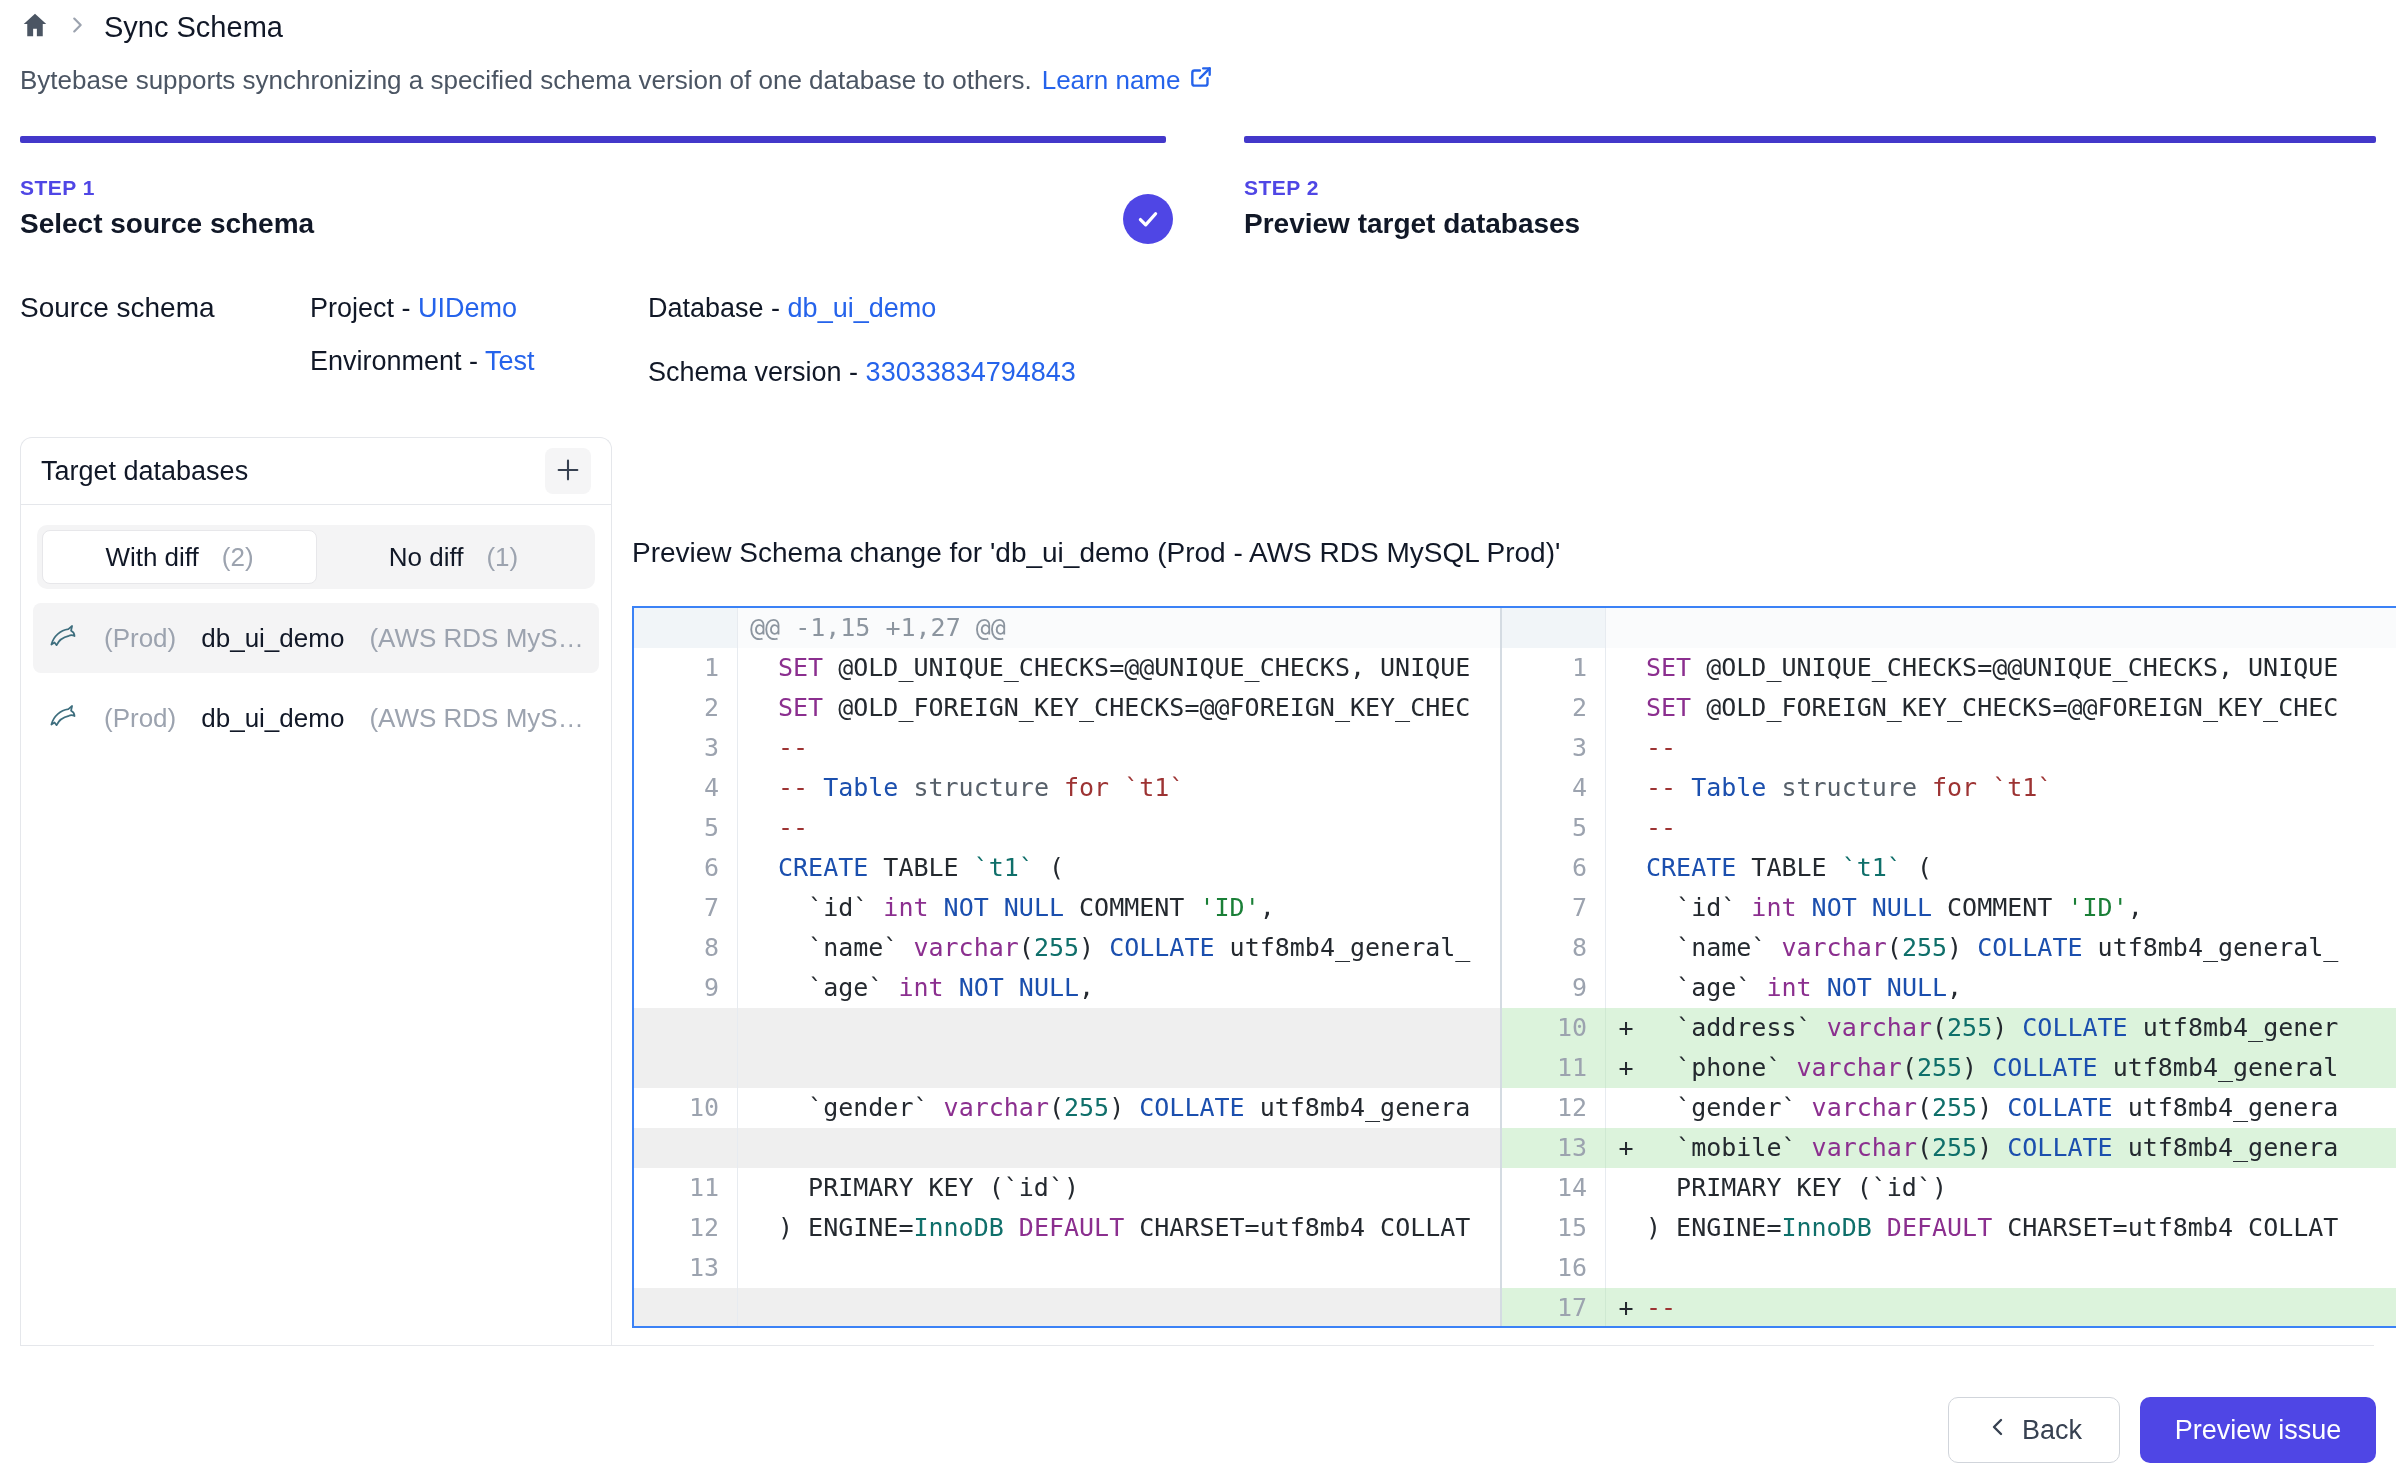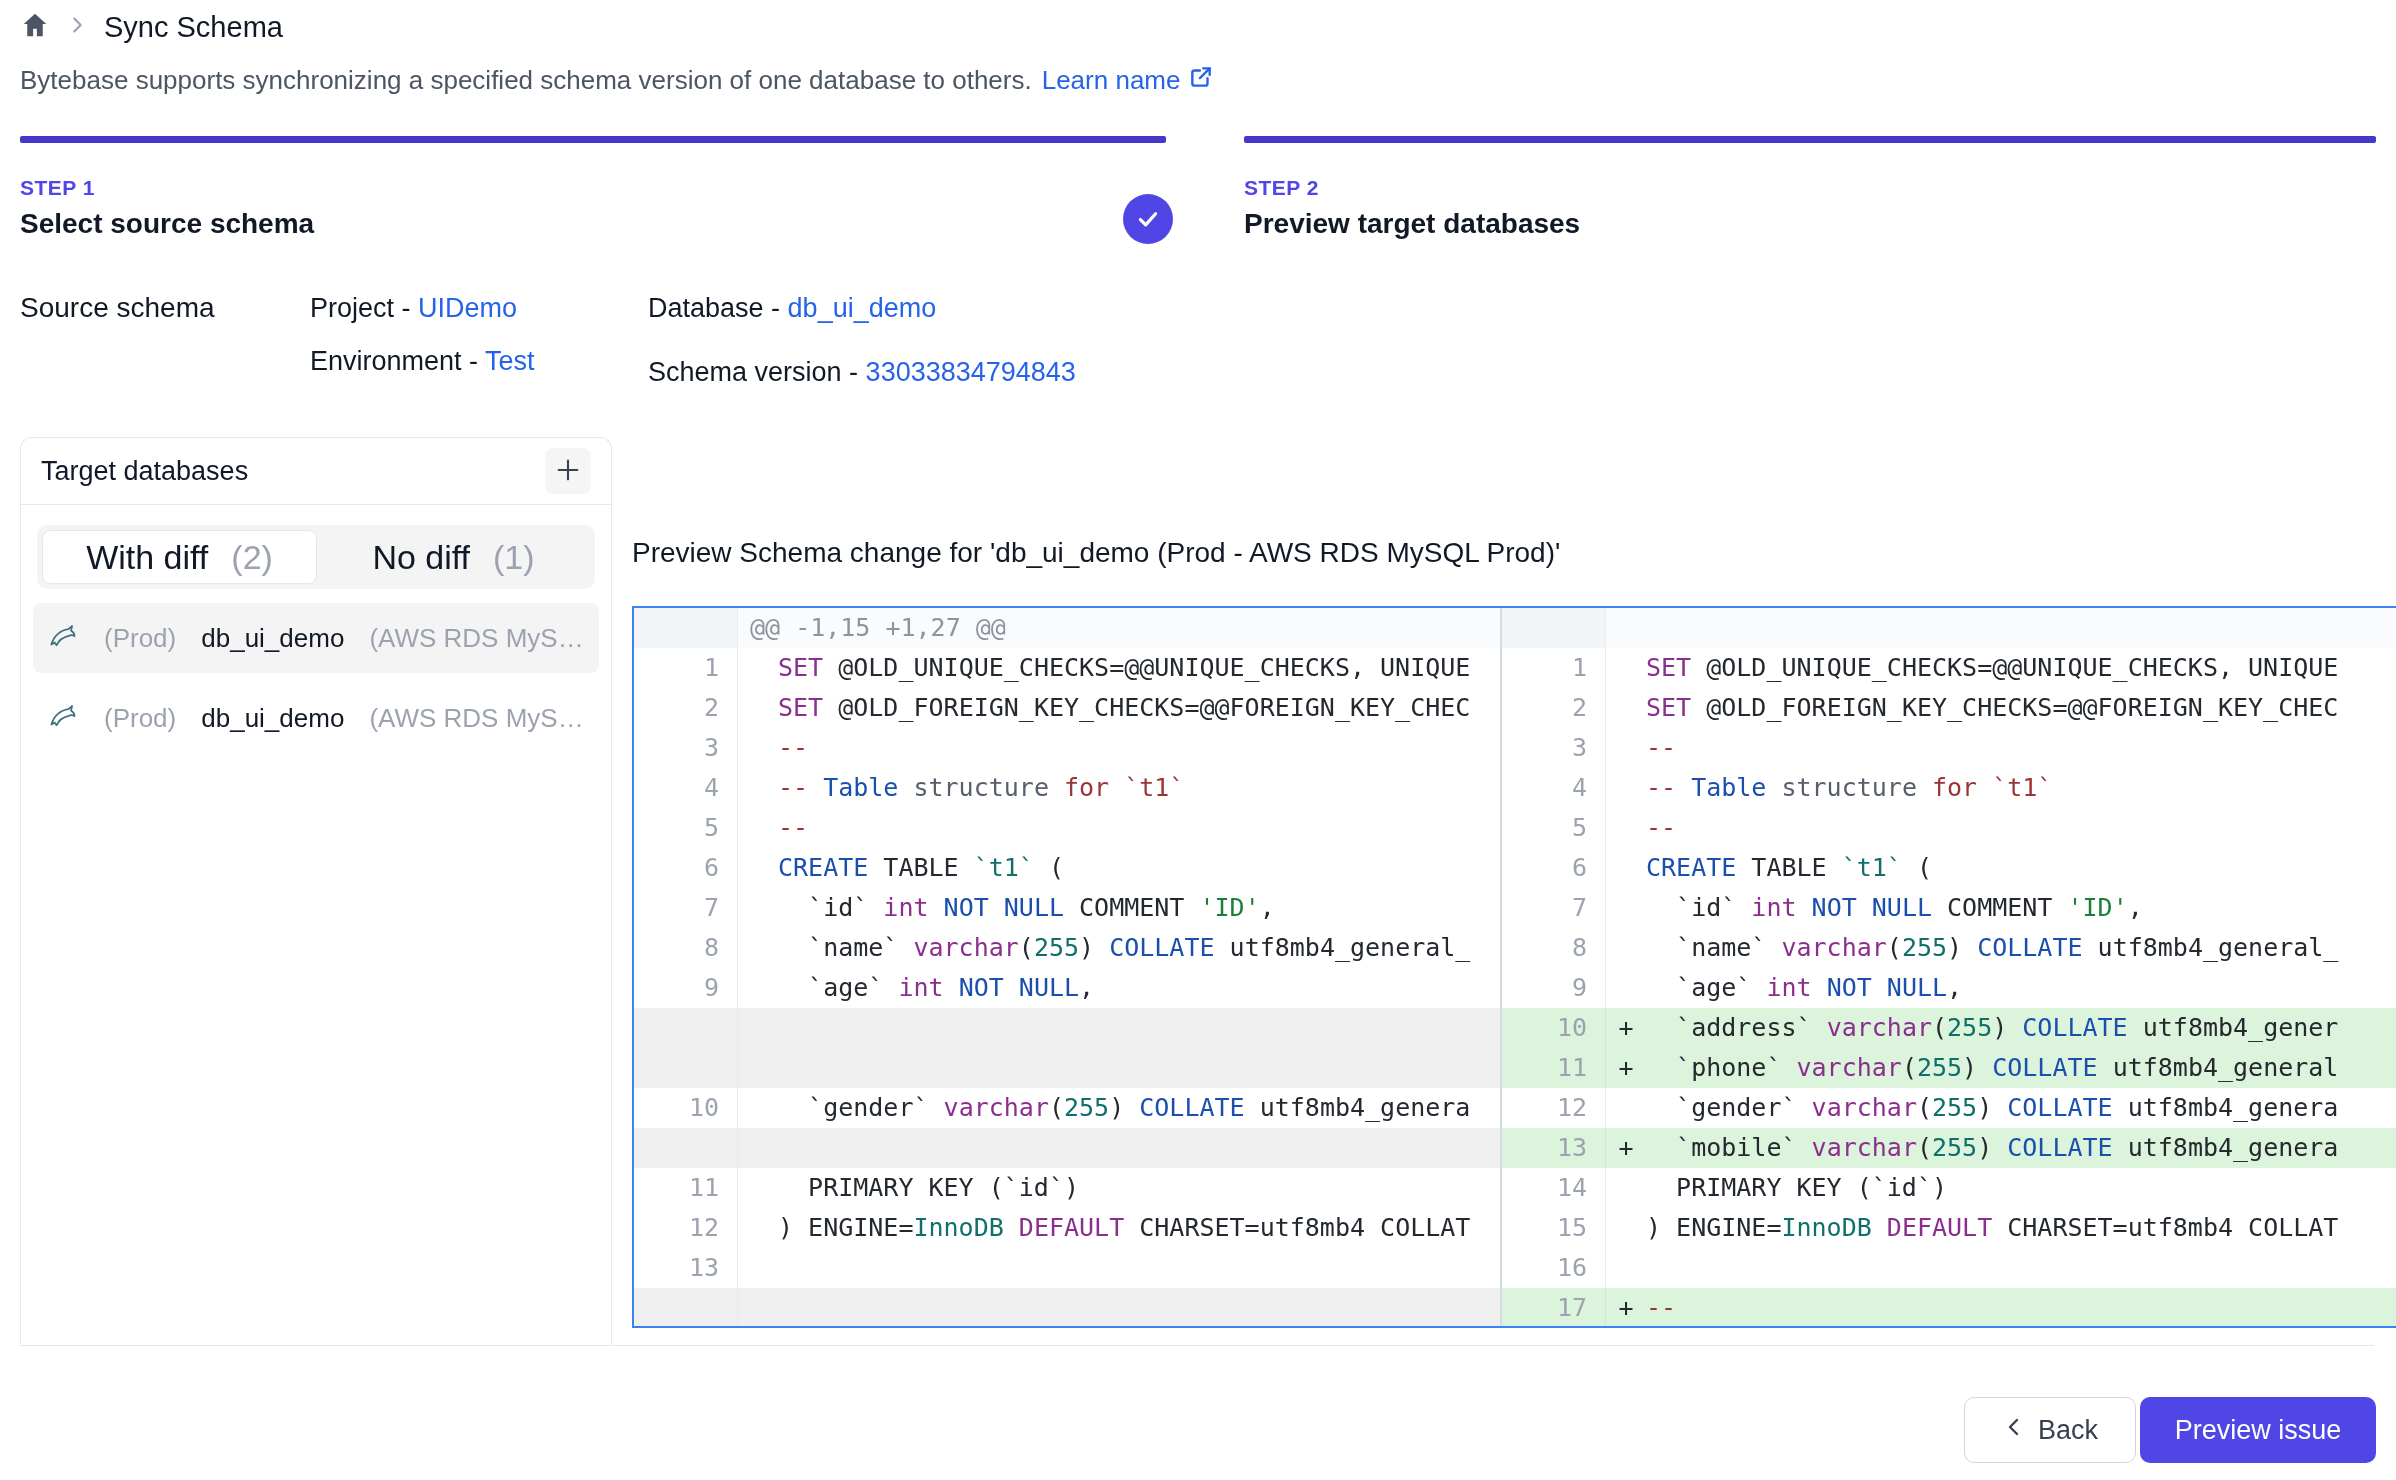--- a/index.html
+++ b/index.html
@@ -36,21 +36,21 @@
   
   .panel{position:absolute;left:20px;top:437px;width:592px;height:908px;box-sizing:border-box;
          border:1px solid #e5e7eb;border-bottom:none;border-radius:12px 12px 0 0;background:#fff;}
   .panel-head{height:66px;display:flex;align-items:center;justify-content:space-between;
               padding:0 20px;border-bottom:1px solid #e5e7eb;}
   .panel-title{font-size:27px;color:#111827;}
   .add-btn{width:46px;height:46px;border-radius:8px;background:#f5f5f6;border:none;cursor:pointer;
            display:flex;align-items:center;justify-content:center;}
   .seg{margin:20px 16px 8px;background:#f4f4f5;border-radius:10px;padding:5px;display:flex;}
   .seg-tab{flex:1;height:54px;display:flex;align-items:center;justify-content:center;gap:23px;
-           font-size:34px;color:#111827;border-radius:8px;cursor:pointer;background:transparent;border:none;}
+           font-size:26px;color:#111827;border-radius:8px;cursor:pointer;background:transparent;border:none;}
   .seg-tab.active{background:#fff;border:1px solid #e7e7ea;}
   .seg-count{color:#9ca3af;}
   .dblist{padding:6px 12px;}
   .dbitem{height:70px;margin-bottom:10px;border-radius:8px;display:flex;align-items:center;gap:25px;
           padding:0 12px;font-size:26px;cursor:pointer;}
   .dbitem.selected{background:#f4f4f5;}
   .dbitem .env{color:#9ca3af;white-space:nowrap;}
   .dbitem .nm{color:#111827;font-weight:500;white-space:nowrap;}
   .dbitem .inst{color:#9ca3af;white-space:nowrap;overflow:hidden;text-overflow:ellipsis;flex:1;min-width:0;}
 
@@ -77,21 +77,21 @@
   .drow.hunk .code{color:#8c959f;padding-left:12px;}
   .drow.add{background:#dcf3dc;}
   .drow.add .gut{background:#dcf3dc;border-right-color:#cfe9d2;}
   .drow.spacer{background:#efefef;}
   .drow.spacer .gut{background:#efefef;}
 
   
   .footer-divider{position:absolute;left:20px;top:1345px;width:2354px;height:1px;background:#e5e7eb;}
   .back-btn{position:absolute;left:1948px;top:1397px;width:172px;height:66px;border:1px solid #d1d5db;
             border-radius:10px;background:#fff;display:flex;align-items:center;justify-content:center;gap:12px;
-            font-size:27px;color:#374151;cursor:pointer;font-family:inherit;margin-left:16px;}
+            font-size:27px;color:#374151;cursor:pointer;font-family:inherit;}
   .preview-btn{position:absolute;left:2140px;top:1397px;width:236px;height:66px;border:none;border-radius:10px;
             background:#4f46e5;color:#fff;font-size:27px;font-weight:500;cursor:pointer;
             display:flex;align-items:center;justify-content:center;font-family:inherit;}
 </style>
 </head>
 <body>
 
 <div class="page">
 
   <div class="breadcrumb">

